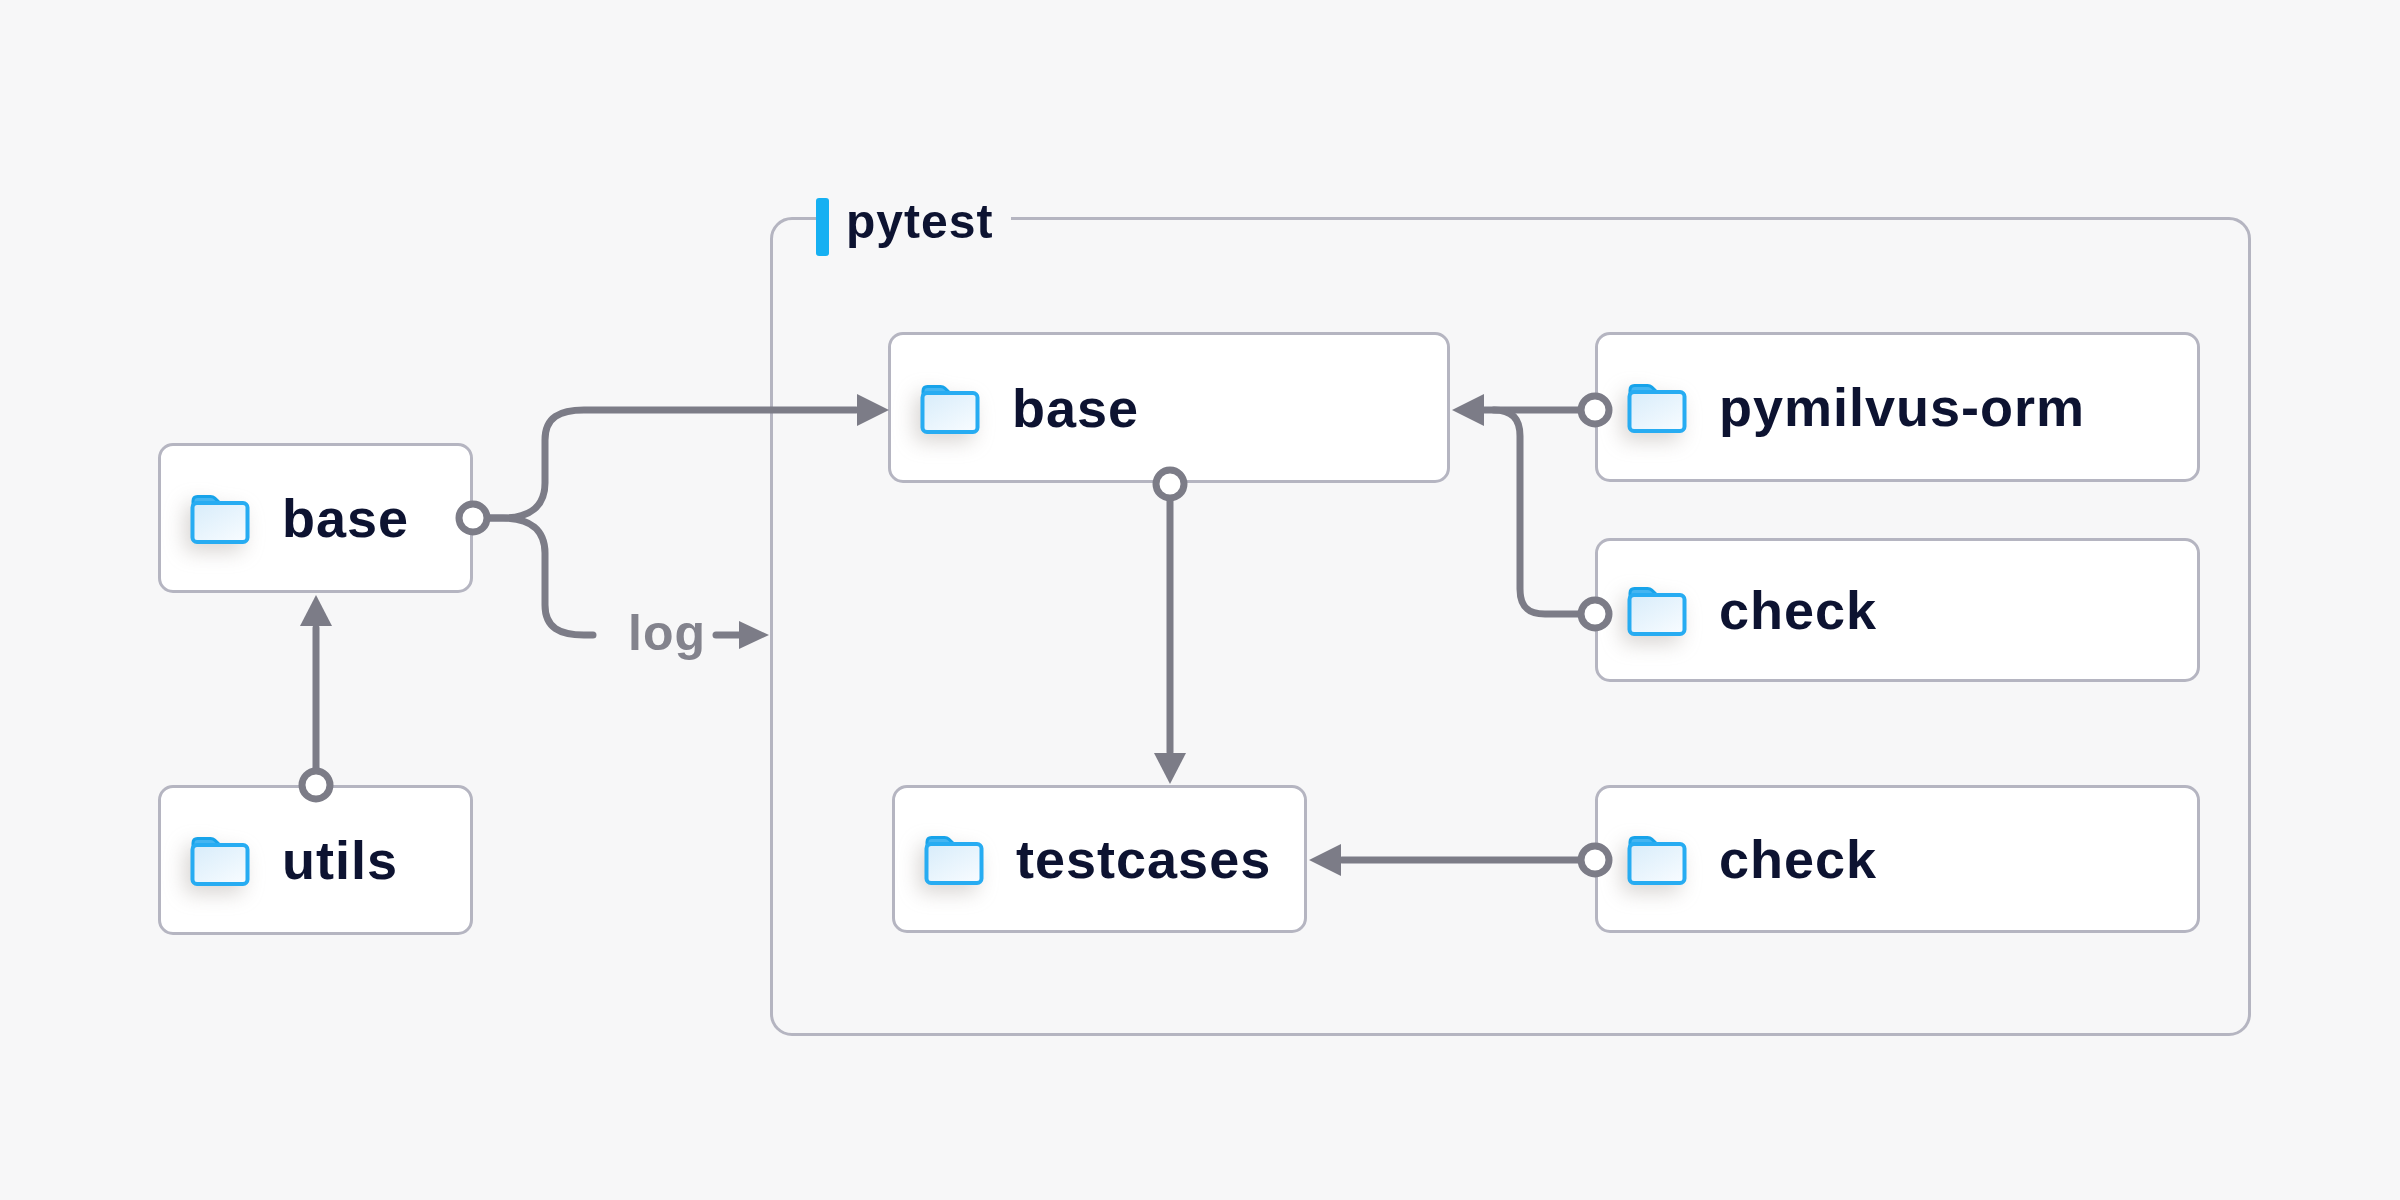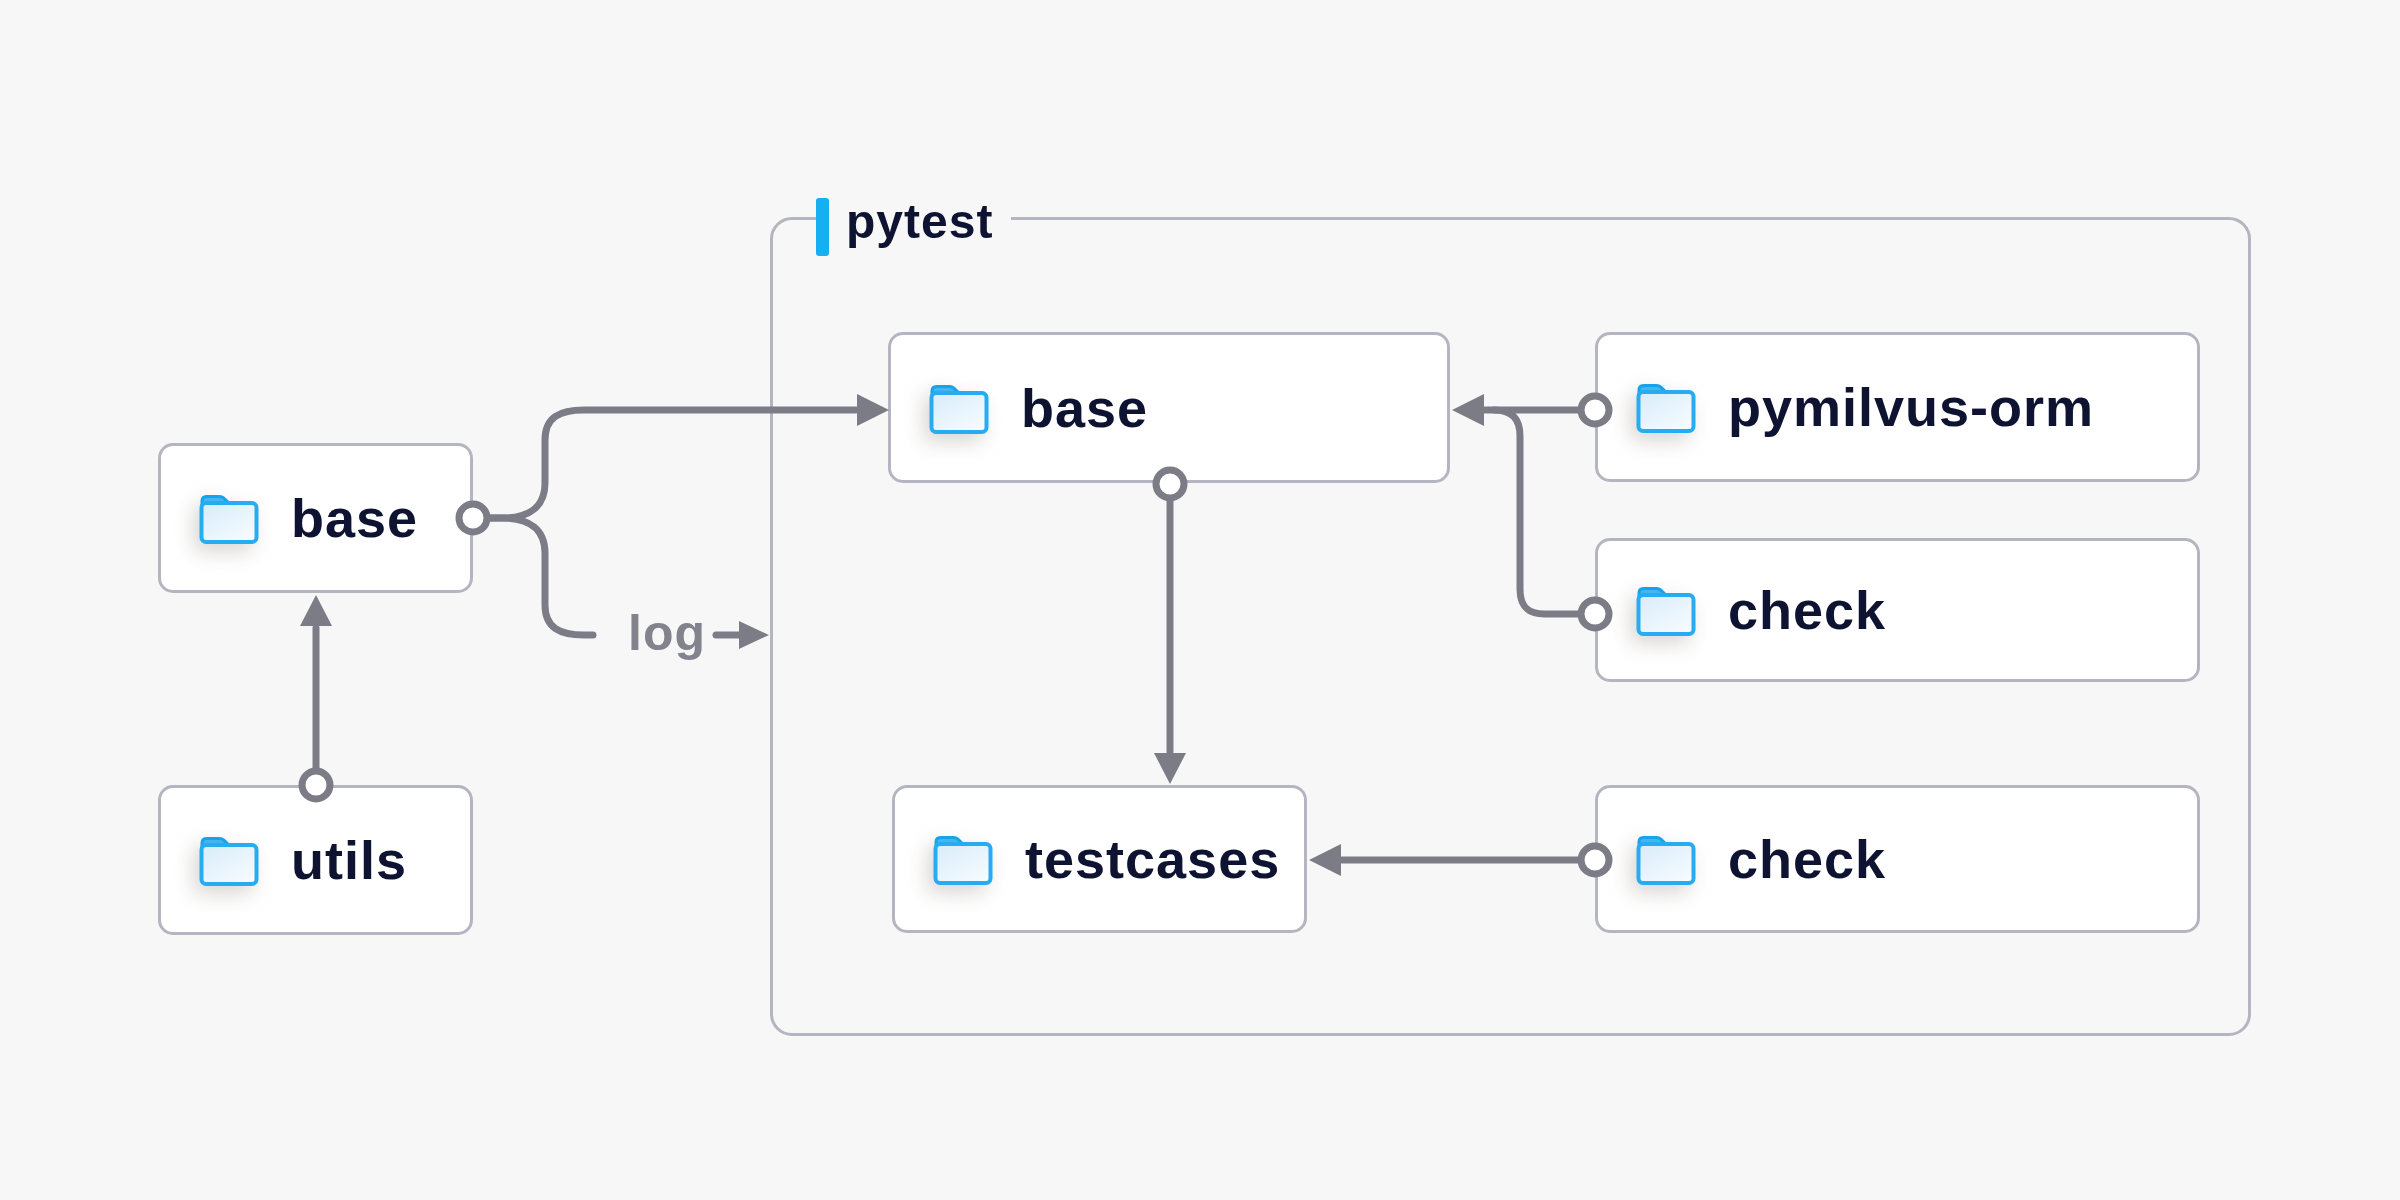--- a/index.html
+++ b/index.html
@@ -14,21 +14,21 @@
   }
   .group-label{
     position:absolute;left:816px;top:184px;height:62px;z-index:5;
     display:flex;align-items:flex-start;gap:17px;background:#f7f7f8;padding:0 18px 0 0;margin-top:14px;
   }
   .group-label .bar{width:13px;height:58px;border-radius:3px;background:#16b0f2;}
   .group-label .txt{font-size:48px;font-weight:700;color:#0d1331;letter-spacing:1px;line-height:1;}
   
   .node{
     position:absolute;background:#ffffff;border:3px solid #b5b5c1;border-radius:15px;
-    display:flex;align-items:center;padding-left:36px;gap:30px;box-sizing:border-box;z-index:2;
+    display:flex;align-items:center;padding-left:27px;gap:30px;box-sizing:border-box;z-index:2;
   }
   .node .label{font-size:54px;font-weight:700;color:#0d1331;letter-spacing:1px;line-height:1;}
   .folder{display:flex;align-items:center;filter:drop-shadow(-6px 8px 10px rgba(150,140,135,0.35));}
   
   .edges{position:absolute;left:0;top:0;z-index:4;pointer-events:none;}
   .log-label{
     position:absolute;left:594px;top:608px;width:112px;text-align:right;z-index:4;
     font-size:50px;font-weight:600;color:#83838d;letter-spacing:1px;line-height:1;
   }
 </style>

